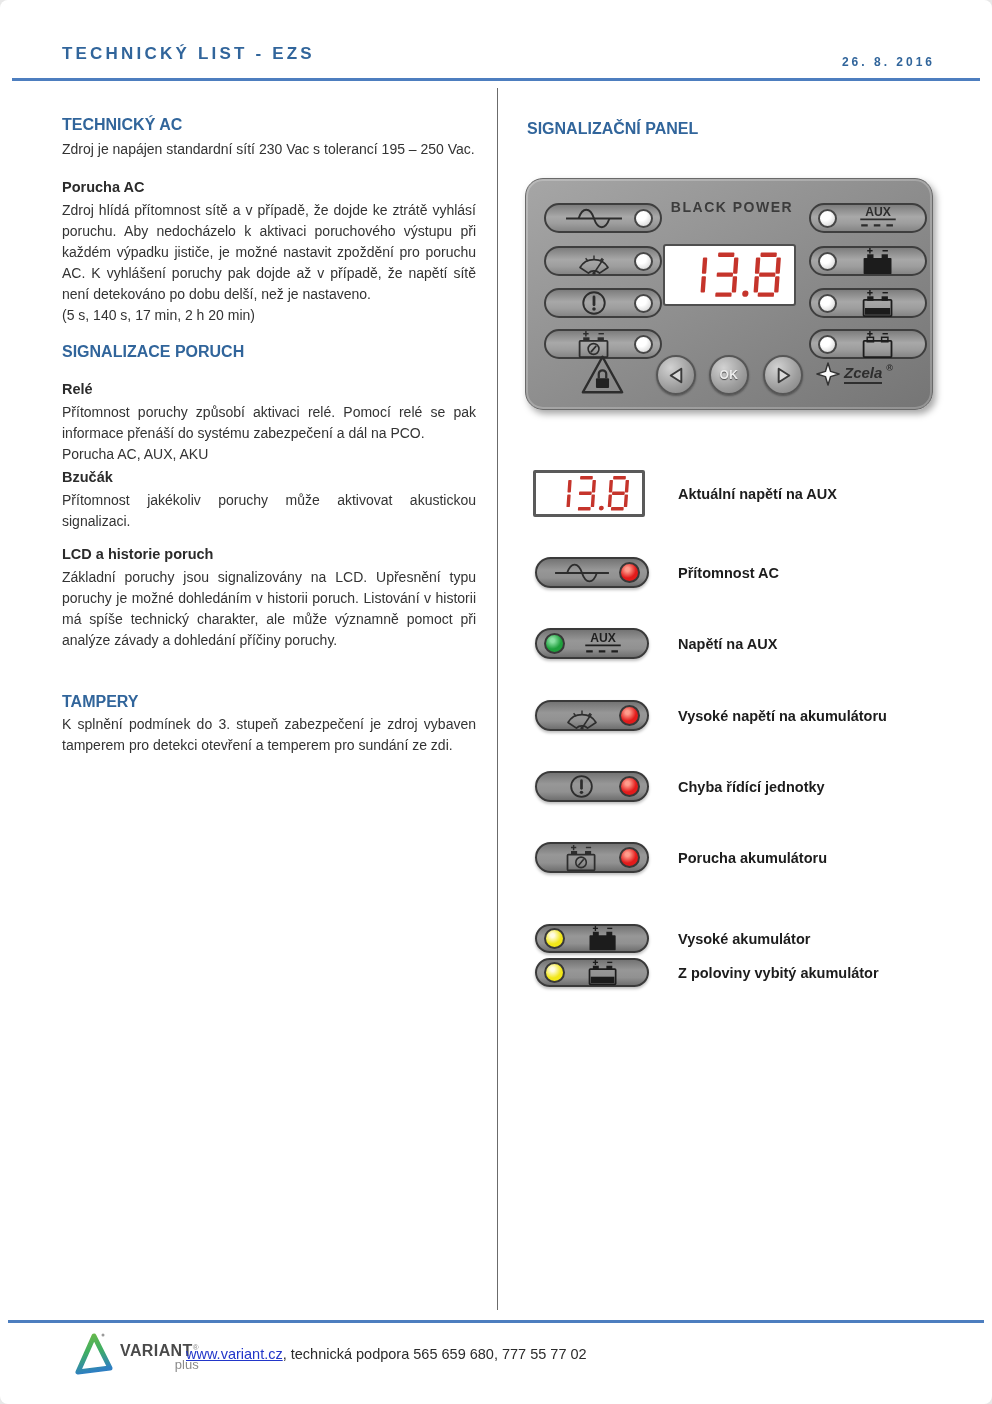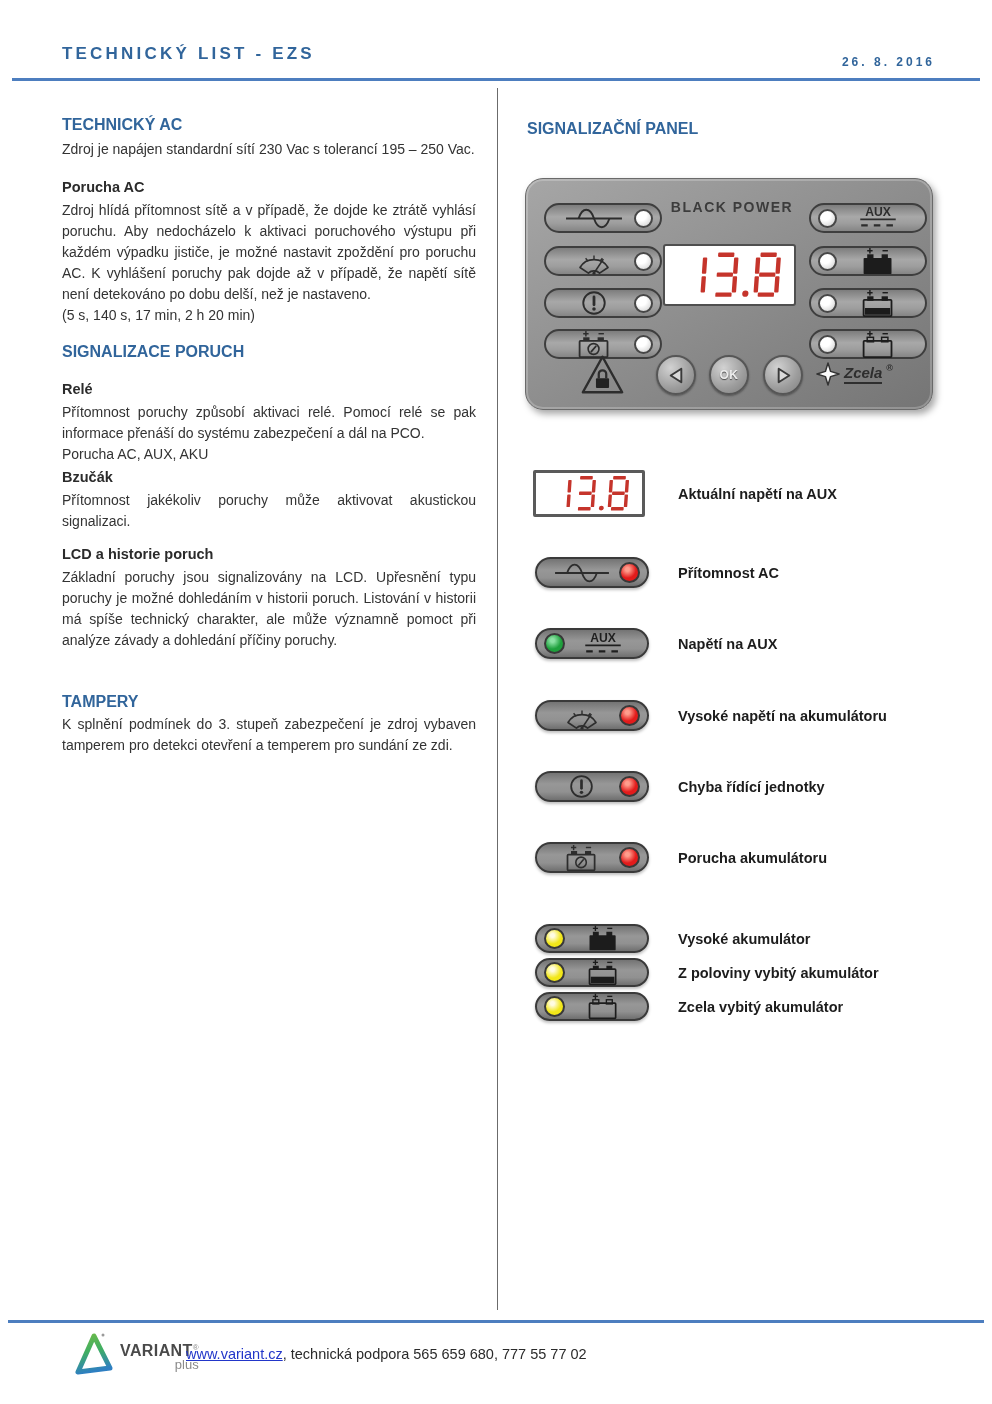--- a/index.html
+++ b/index.html
@@ -1,17 +1,17 @@
 <!DOCTYPE html>
 <html style="--heading: #31659b; --rule: #4d7ebf; --link: #2236c9; --display-red: #c5342b; --led-red: #e21b1b; --led-green: #1ea03c; --led-yellow: #f2e719; --panel-gray: #8f8f8f;"><head>
 <meta charset="utf-8">
 <style>
   html,body{margin:0;padding:0;background:#e8e8e8;}
   .page{position:relative;width:992px;height:1404px;background:#ffffff;margin:0 auto;
-        font-family:"Liberation Sans",sans-serif;color:#333;overflow:hidden;}
+        font-family:"Liberation Sans",sans-serif;color:#333;overflow:hidden;border-radius:8px;}
   .abs{position:absolute;}
 
   
   .doc-title{left:62px;top:44px;font-size:17px;font-weight:bold;letter-spacing:3.2px;color:var(--heading);}
   .doc-date{right:57px;top:55px;font-size:12px;font-weight:bold;letter-spacing:3px;color:var(--heading);}
   .rule{height:3px;background:var(--rule);}
   .rule-top{left:12px;right:12px;top:78px;}
   .rule-bottom{left:8px;right:8px;top:1320px;}
   .divider-v{left:497px;top:88px;width:1px;height:1222px;background:#6b6b6b;}
 
@@ -407,31 +407,20 @@
       <span class="led led-yellow"></span>
       <span class="pill-icon">
           <svg width="34" height="27">
             <use href="#sym-batthalf"></use>
           </svg>
         </span>
     </div>
     <div class="legend-label">Z poloviny vybitý akumulátor</div>
   </div>
 
-  <div class="abs legend-row" style="top:992px;height:29px">
-    <div class="lpill batt">
-      <span class="led led-yellow"></span>
-      <span class="pill-icon">
-          <svg width="34" height="27">
-            <use href="#sym-battempty"></use>
-          </svg>
-        </span>
-    </div>
-    <div class="legend-label">Zcela vybitý akumulátor</div>
-  </div>
 
   <div class="abs rule rule-bottom"></div>
   <div class="abs footer-logo">
     <svg width="46" height="48" viewBox="0 0 46 48">
       <defs>
         <linearGradient id="vgrad" x1="0.2" y1="0" x2="0.4" y2="1">
           <stop offset="0" stop-color="#67b84c"></stop>
           <stop offset="0.45" stop-color="#3fae63"></stop>
           <stop offset="1" stop-color="#2e7fc2"></stop>
         </linearGradient>

